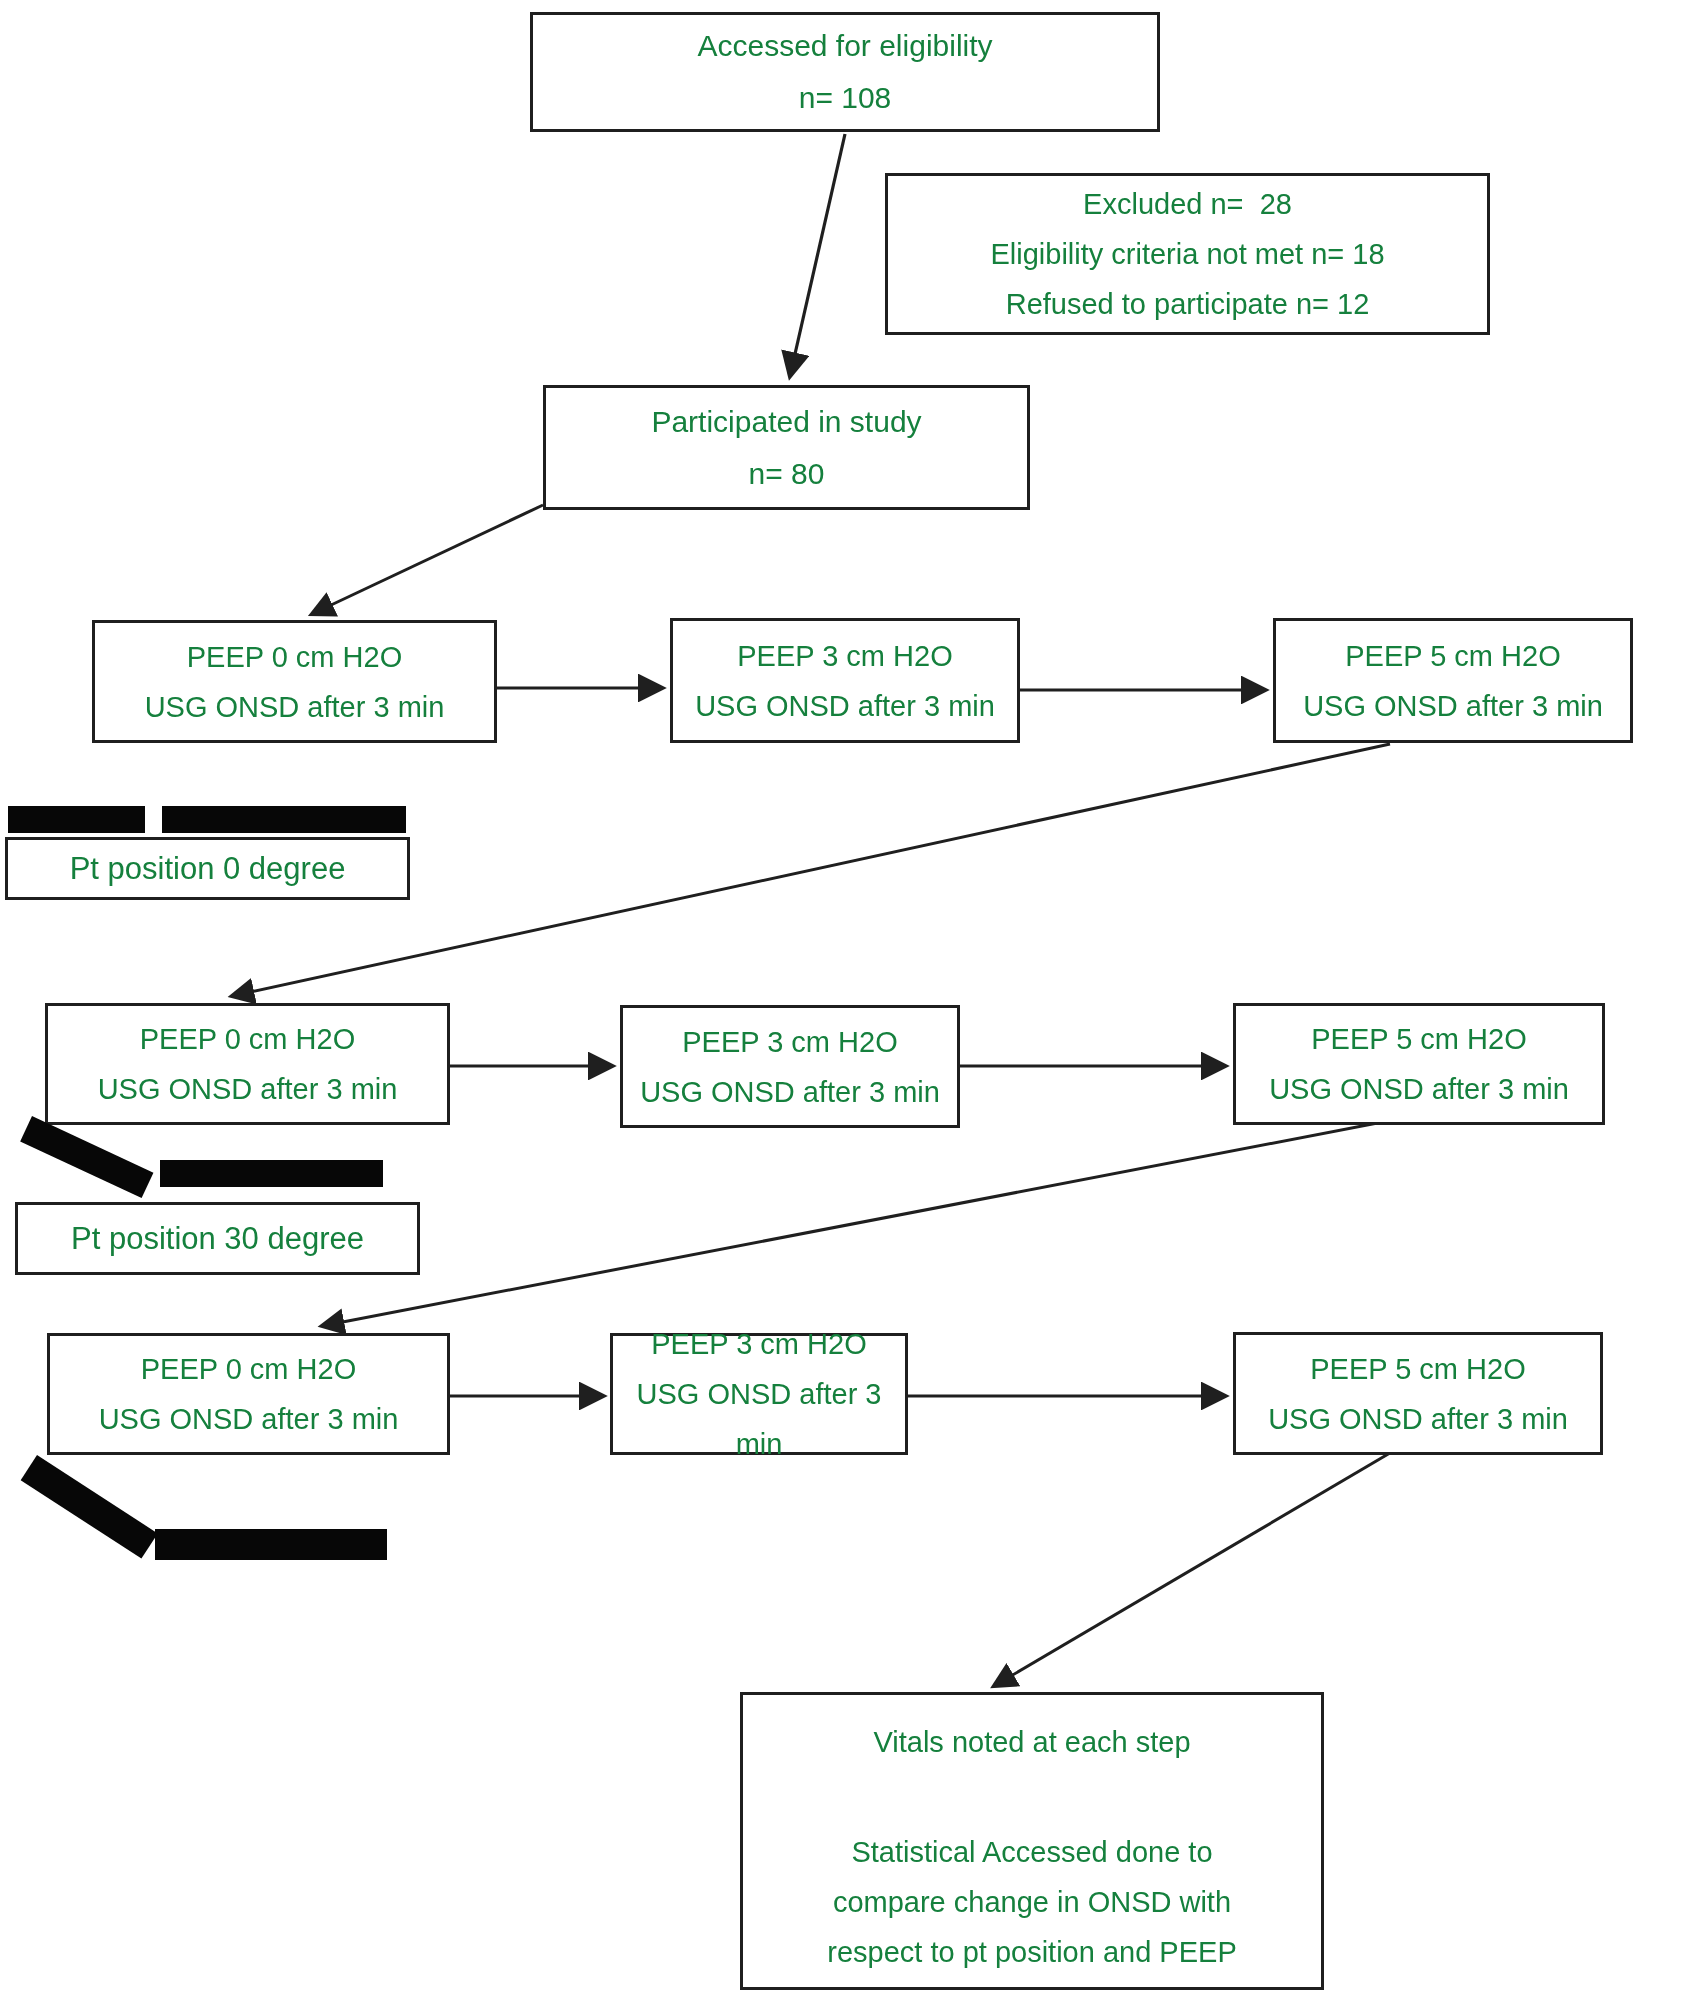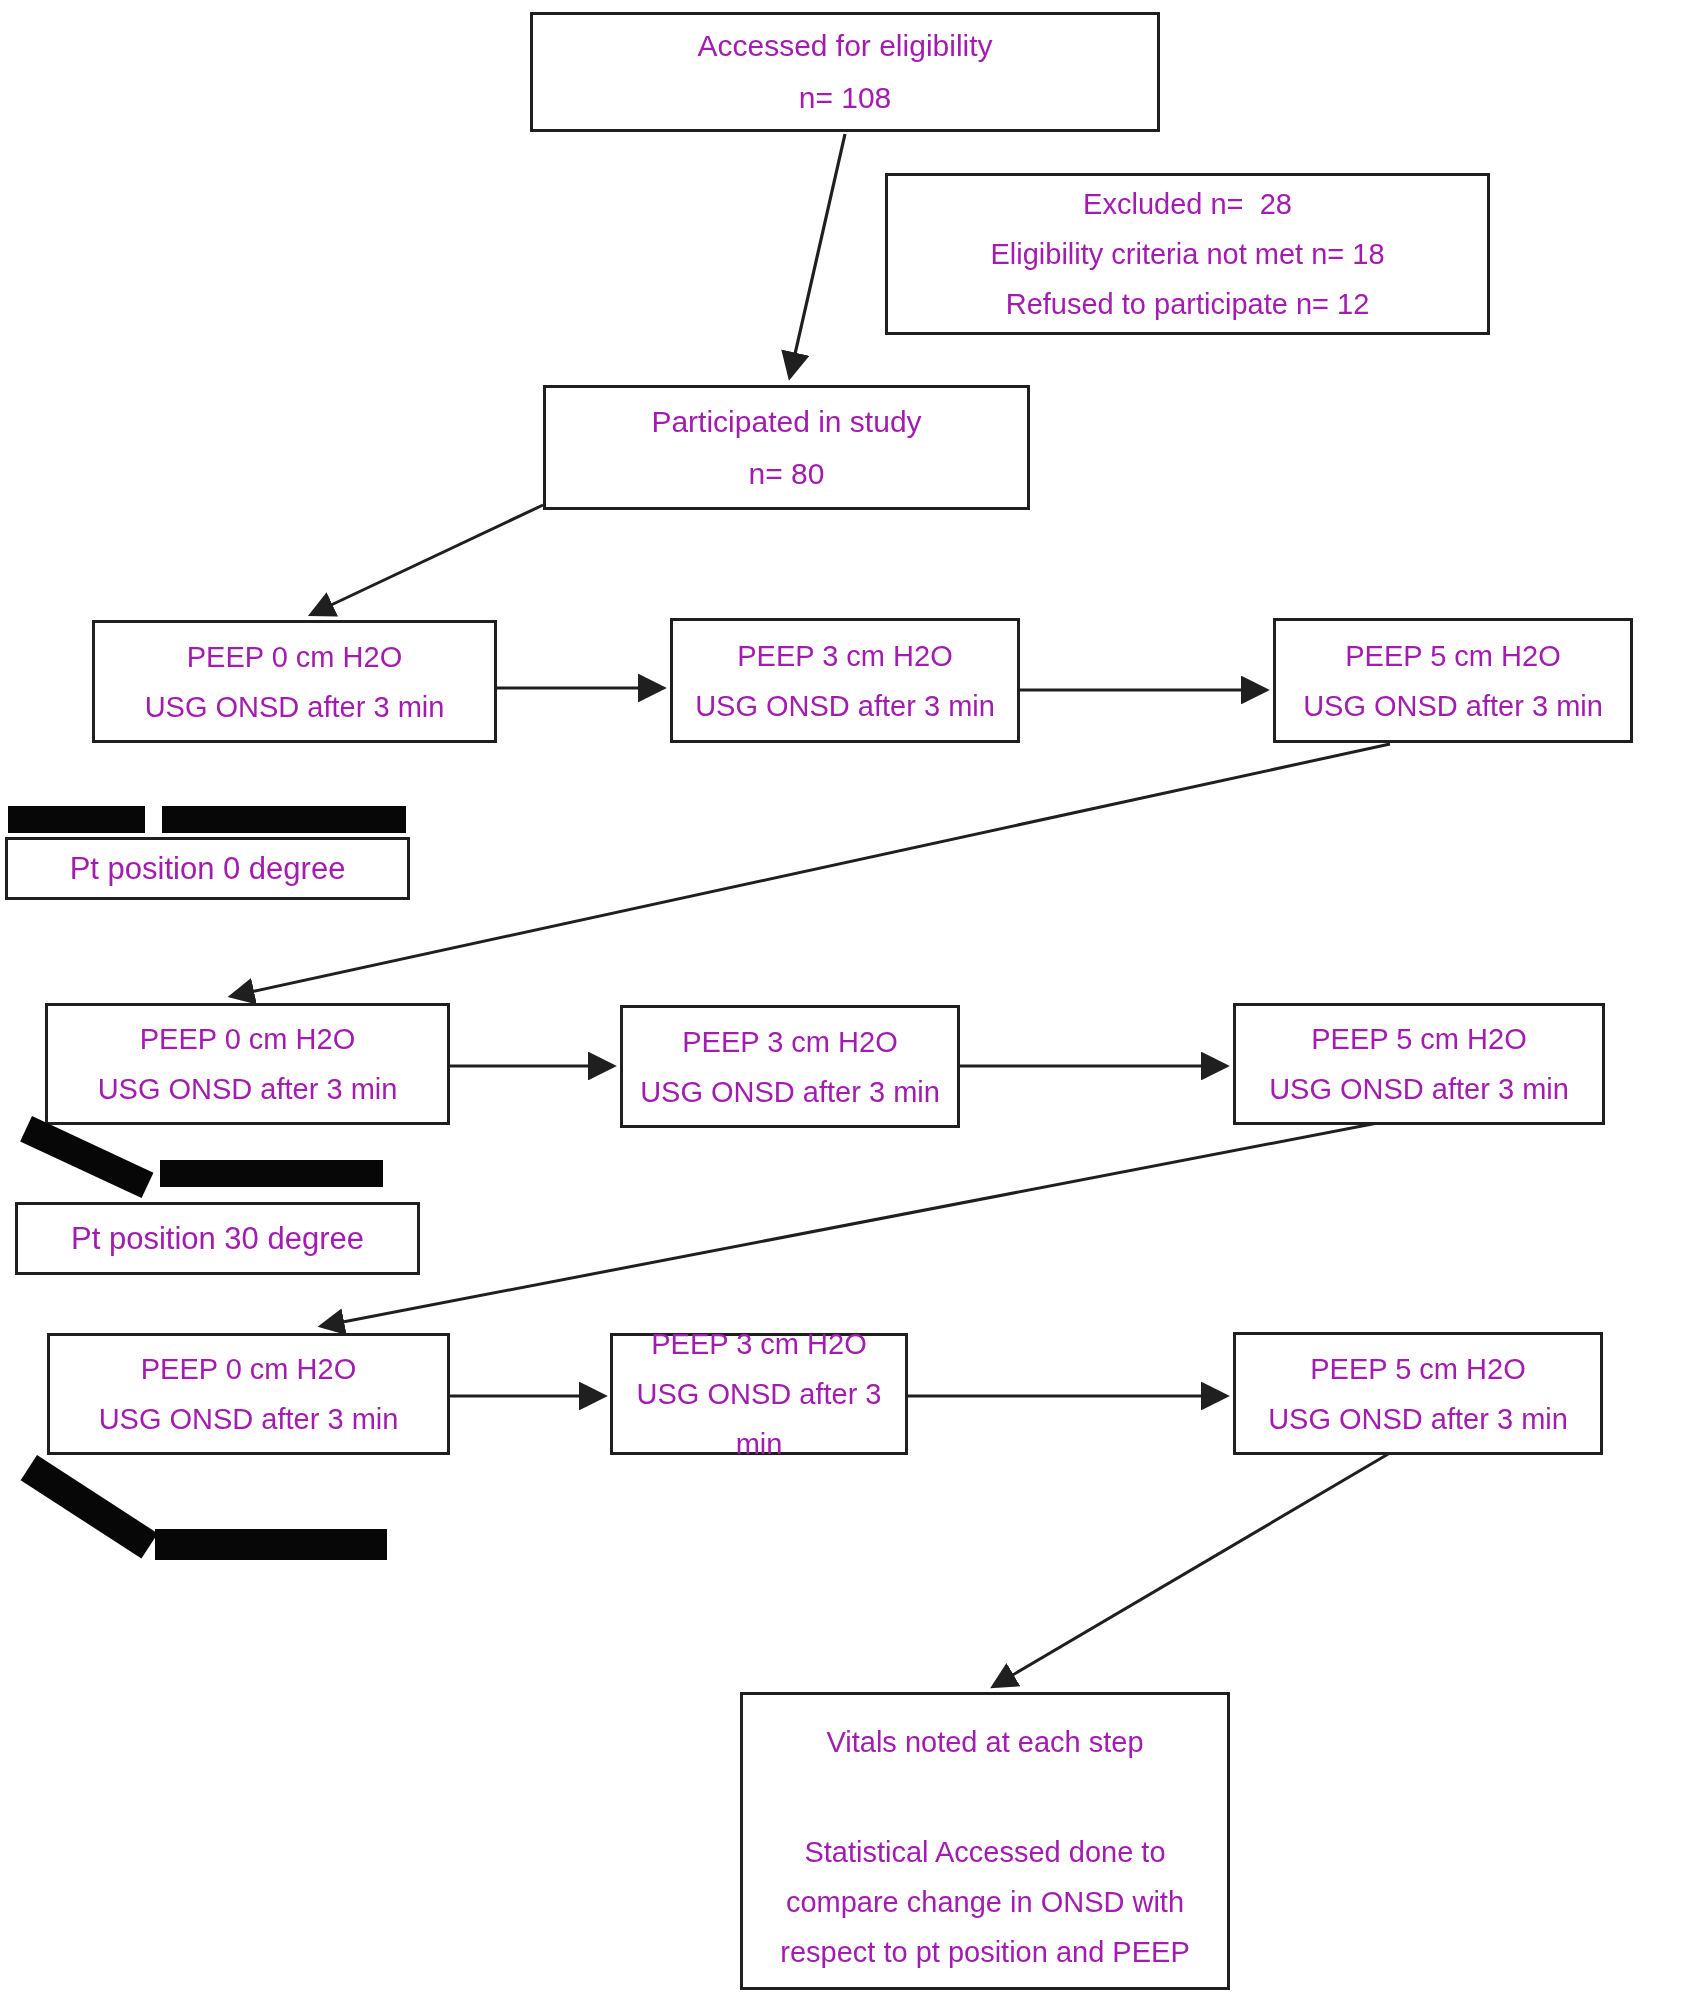--- a/index.html
+++ b/index.html
@@ -1,21 +1,21 @@
 <!DOCTYPE html>
 <html><head>
 <meta charset="utf-8">
 <style>
   html,body{margin:0;padding:0;background:#ffffff;}
   .page{
     position:relative;
     width:1706px;height:1995px;
     background:#ffffff;
     font-family:"Liberation Sans", sans-serif;
-    color:#a21caf;
+    color:#15803d;
     overflow:hidden;
   }
   .arrows{position:absolute;left:0;top:0;width:1706px;height:1995px;pointer-events:none;}
   .box{
     position:absolute;
     border:3px solid #1f1f1f;
     background:#ffffff;
     display:flex;
     flex-direction:column;
     justify-content:center;
@@ -130,19 +130,19 @@
   <div class="box" style="left:1233px;top:1332px;width:370px;height:123px;">
     <div class="line">PEEP 5 cm H2O</div>
     <div class="line">USG ONSD after 3 min</div>
   </div>
 
   <div>
     <div class="bar tilt" style="left:37px;top:1455px;width:144px;height:30px;transform:rotate(33deg);"></div>
     <div class="bar" style="left:155px;top:1529px;width:232px;height:31px;"></div>
   </div>
 
-  <div class="box final-box" style="left:740px;top:1692px;width:490px;height:298px;">
+  <div class="box final-box" style="left:740px;top:1692px;width:584px;height:298px;">
     <div class="line">Vitals noted at each step</div>
     <div class="final-gap"></div>
     <div class="line final-para">Statistical Accessed done to compare change in ONSD with respect to pt position and PEEP</div>
   </div>
 
 </div>
 
 </body></html>

